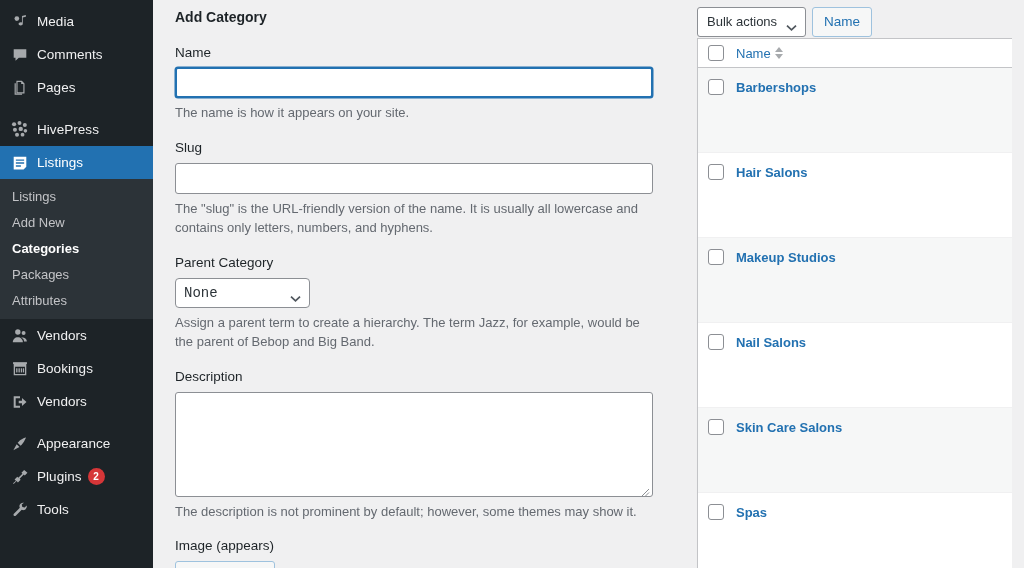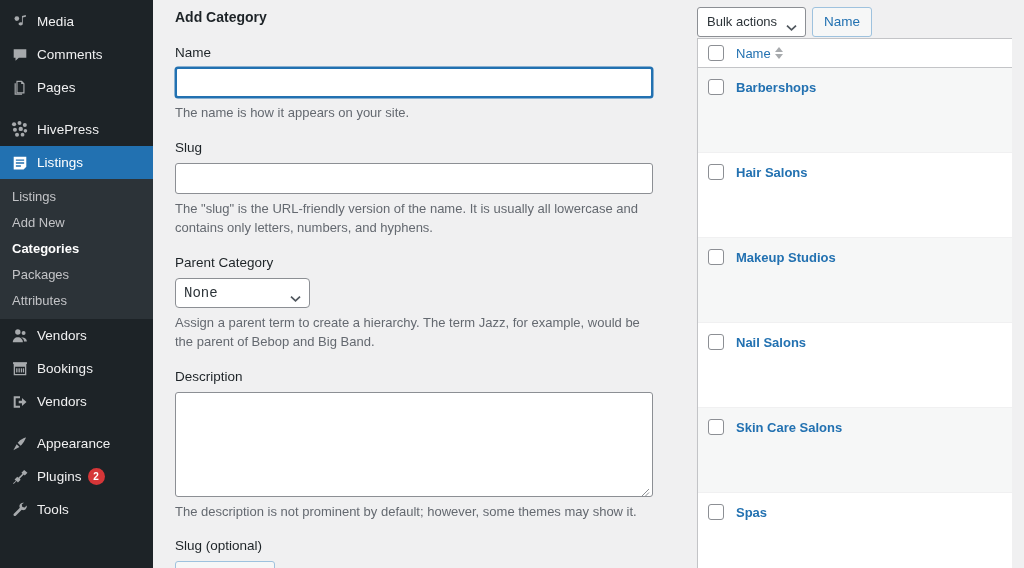--- a/index.html
+++ b/index.html
@@ -509,21 +509,21 @@
           <span class="ta-handle">
             <svg width="11" height="11" viewBox="0 0 11 11" stroke="currentColor" stroke-width="1" fill="none">
               <path d="M10 3L3 10M10 6.5L6.5 10"></path>
             </svg>
           </span>
         </div>
         <div class="help-text">The description is not prominent by default; however, some themes may show it.</div>
       </div>
 
       <div class="field-row">
-        <label class="field-label">Slug (optional)</label>
+        <label class="field-label">Image (appears)</label>
         <span class="btn-secondary">Select Image</span>
       </div>
     </div>
 
     <div id="table-col">
       <div class="tablenav">
         <span class="bulk-select-wrap">
           <select class="bulk-select">
             <option>Bulk actions</option>
           </select>

